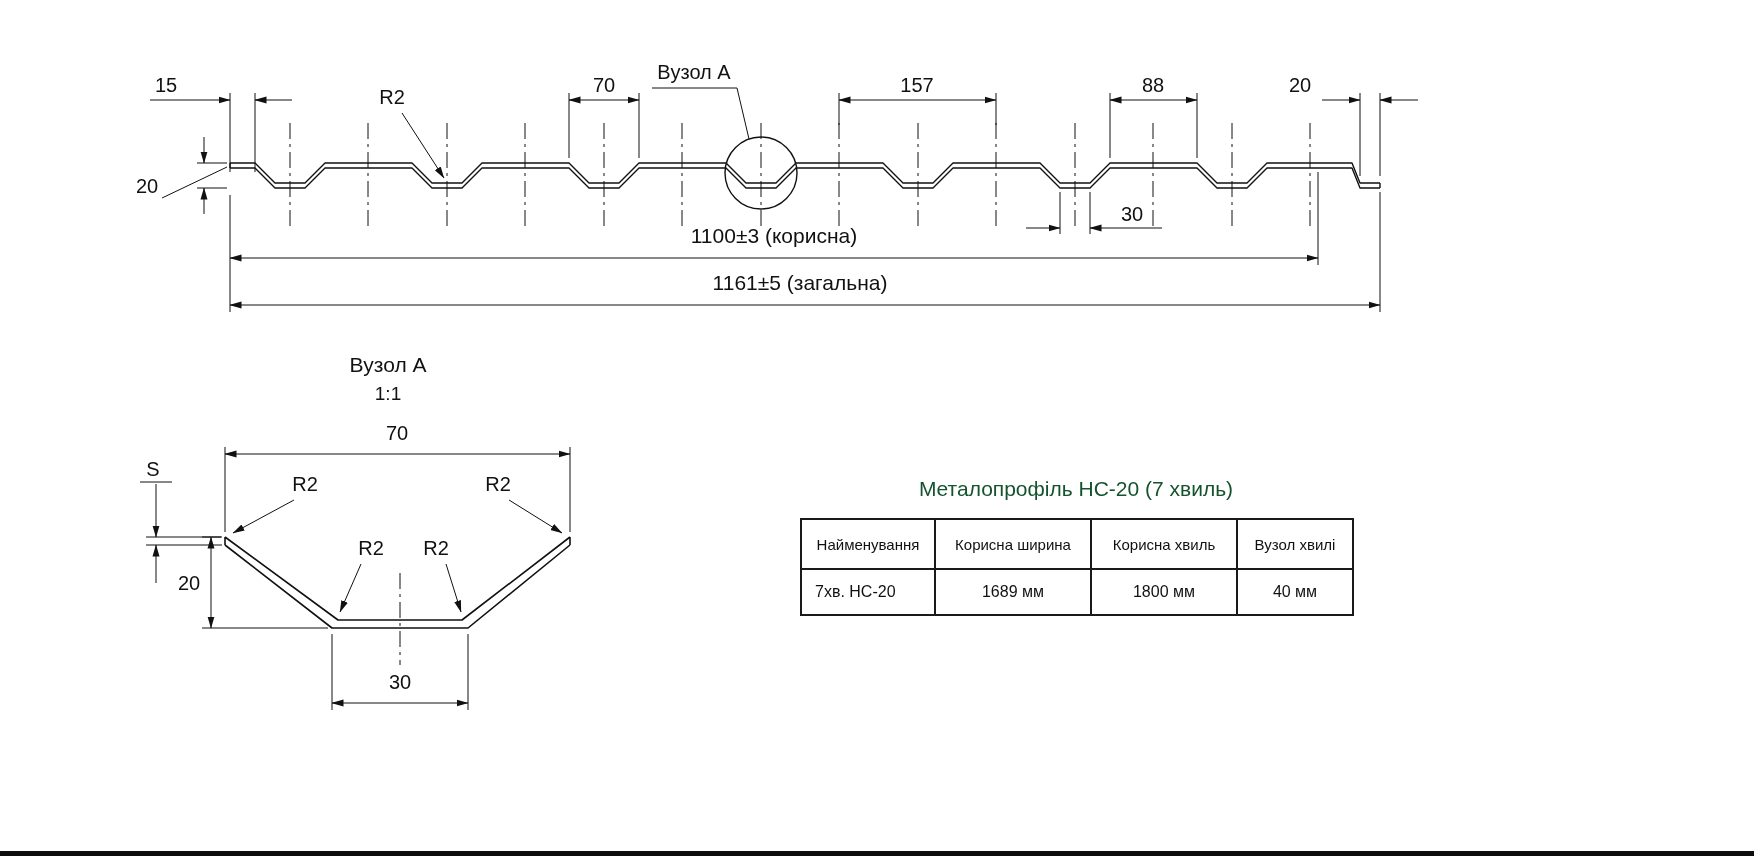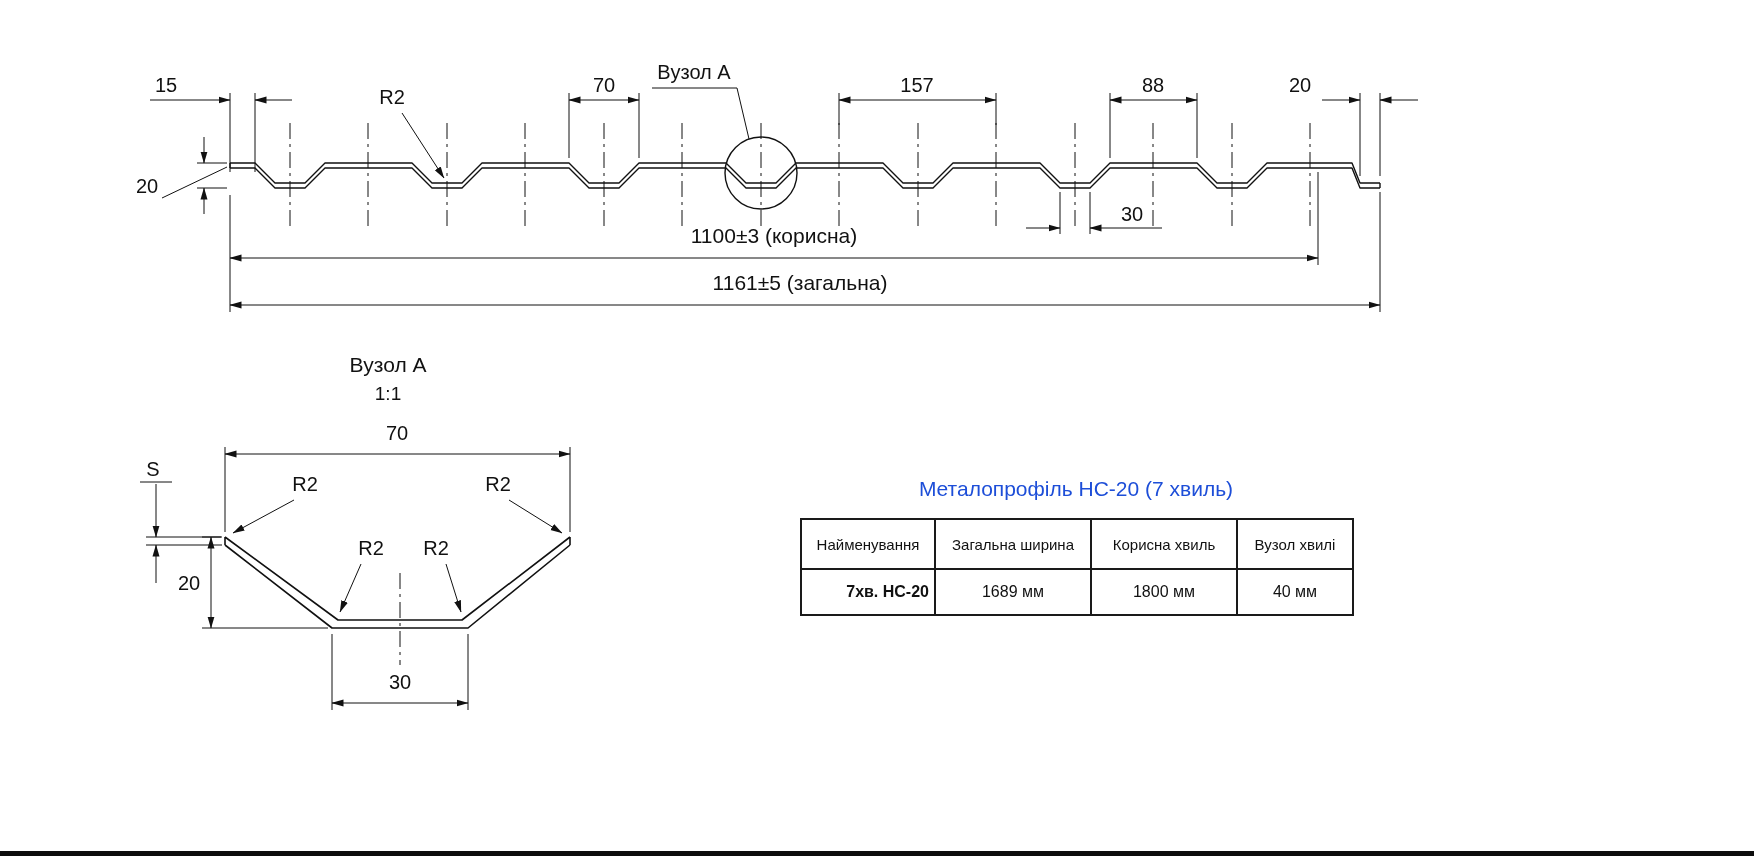--- a/index.html
+++ b/index.html
@@ -11,31 +11,31 @@
   svg text{fill:#111;font-family:"Liberation Sans",sans-serif;}
   .t20{font-size:20px;}
   .t21{font-size:21px;}
   .t19{font-size:19px;}
   .geo{stroke:#111;stroke-width:1.4;fill:none;stroke-linejoin:round;}
   .geo2{stroke:#111;stroke-width:1.6;fill:none;stroke-linejoin:round;}
   .thin{stroke:#111;stroke-width:1;fill:none;}
   .cl{stroke:#111;stroke-width:1;fill:none;stroke-dasharray:16 5 3 5;}
   .spec-title{
     position:absolute;left:800px;top:477px;width:552px;text-align:center;
-    font-size:21px;color:#1d4ed8;
+    font-size:21px;color:#14532d;
   }
   .spec-table-wrap{position:absolute;left:800px;top:518px;}
   table.spec{border-collapse:collapse;background:#fff;}
   table.spec th,table.spec td{
     border:2px solid #1a1a1a;font-weight:normal;color:#111;
     text-align:center;padding:5px 5px;box-sizing:border-box;
   }
   table.spec th{font-size:15px;height:50px;}
   table.spec td{font-size:16px;height:46px;}
-  table.spec td.name{text-align:right;padding-left:13px;font-weight:bold;}
+  table.spec td.name{text-align:left;padding-left:13px;}
   .c0{width:134px;} .c1{width:156px;} .c2{width:146px;} .c3{width:116px;}
   .bottom-bar{position:absolute;left:0;bottom:0;width:1754px;height:5px;background:#0d0d0d;}
 </style>
 </head>
 <body>
 
 <svg width="1754" height="856" viewBox="0 0 1754 856">
   <defs>
     <marker id="arr" markerWidth="12" markerHeight="9" refX="11.5" refY="4.5" orient="auto-start-reverse" markerUnits="userSpaceOnUse">
       <path d="M0,1 L12,4.5 L0,8 Z" fill="#111"></path>
@@ -174,21 +174,21 @@
   <table class="spec">
     <colgroup>
       <col class="c0">
         <col class="c1">
         <col class="c2">
         <col class="c3">
     </colgroup>
     <thead>
       <tr>
         <th>Найменування</th>
-        <th>Загальна ширина</th>
+        <th>Корисна ширина</th>
         <th>Корисна хвиль</th>
         <th>Вузол хвилі</th>
       </tr>
     </thead>
     <tbody>
       <tr>
         <td class="name">7хв. НС-20</td>
         <td>1689 мм</td>
         <td>1800 мм</td>
         <td>40 мм</td>

